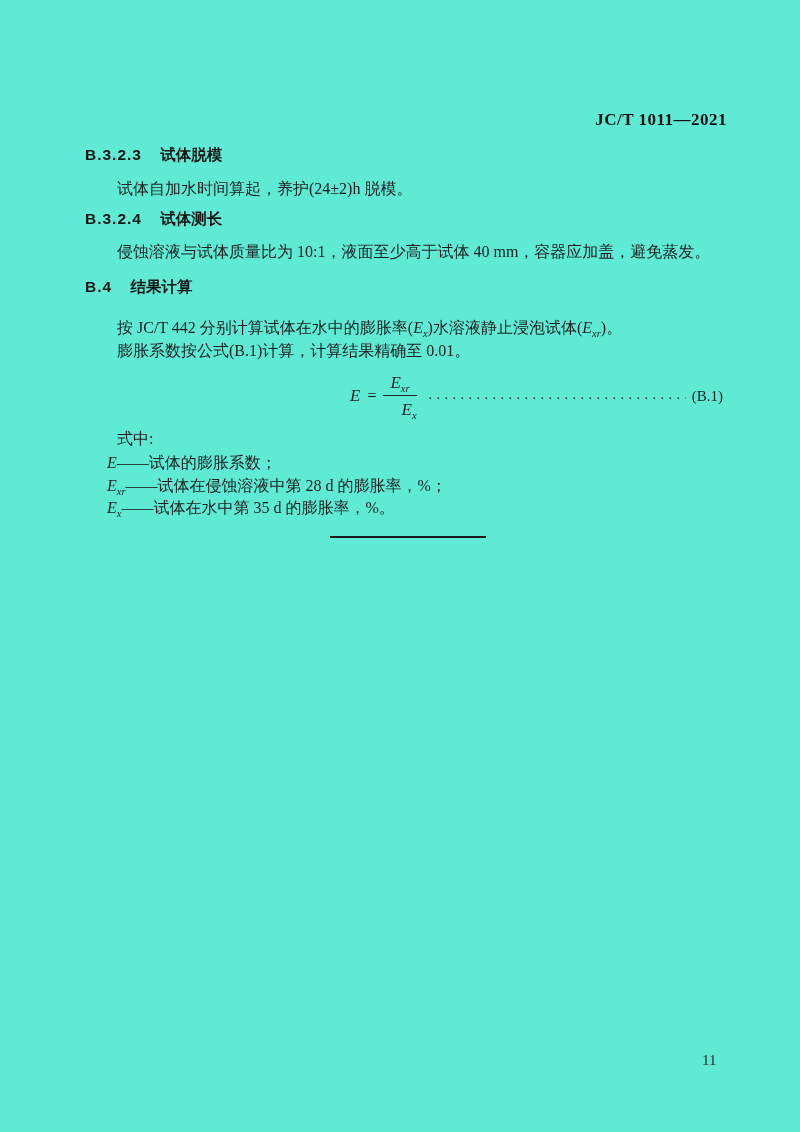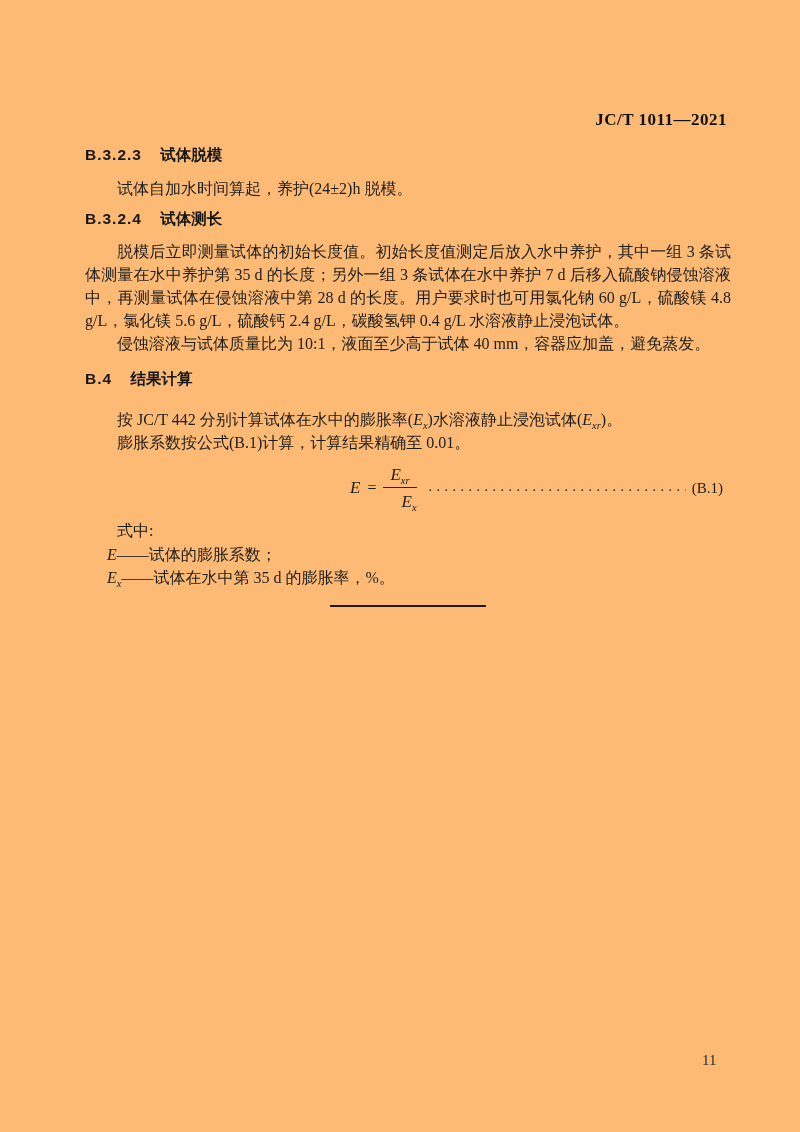--- a/index.html
+++ b/index.html
@@ -5,21 +5,21 @@
   html, body { margin: 0; padding: 0; }
   body {
     width: 800px; height: 1132px;
     background: #ffffff;
     font-family: "Liberation Serif", "DejaVu Serif", serif;
     color: #1d1d1d;
   }
   .page {
     position: relative;
     width: 800px; height: 1132px;
-    background: #fdba74;
+    background: #5eead4;
     overflow: hidden;
   }
   .header {
     position: absolute;
     top: 110px; right: 73px;
     font-weight: bold;
     font-size: 17px;
     letter-spacing: 0.5px;
     color: #111;
   }
@@ -141,21 +141,20 @@
     <h3 class="h-sub" id="h-b323">
       <span class="h-num">B.3.2.3</span>
       <span class="h-title">试体脱模</span>
     </h3>
     <p class="para" id="p-b323">试体自加水时间算起，养护(24±2)h 脱模。</p>
 
     <h3 class="h-sub" id="h-b324">
       <span class="h-num">B.3.2.4</span>
       <span class="h-title">试体测长</span>
     </h3>
-    <p class="para" id="p-b324-1">脱模后立即测量试体的初始长度值。初始长度值测定后放入水中养护，其中一组 3 条试体测量在水中养护第 35 d 的长度；另外一组 3 条试体在水中养护 7 d 后移入硫酸钠侵蚀溶液中，再测量试体在侵蚀溶液中第 28 d 的长度。用户要求时也可用氯化钠 60 g/L，硫酸镁 4.8 g/L，氯化镁 5.6 g/L，硫酸钙 2.4 g/L，碳酸氢钾 0.4 g/L 水溶液静止浸泡试体。</p>
     <p class="para" id="p-b324-2">侵蚀溶液与试体质量比为 10:1，液面至少高于试体 40 mm，容器应加盖，避免蒸发。</p>
 
     <h3 class="h-main" id="h-b4">
       <span class="h-num">B.4</span>
       <span class="h-title">结果计算</span>
     </h3>
 
     <p class="para" id="p-b4-1"><span>按 JC/T 442 分别计算试体在水中的膨胀率(</span><span class="sym">E</span><sub class="sub">x</sub><span>)水溶液静止浸泡试体(</span><span class="sym">E</span><sub class="sub">xr</sub><span>)。</span></p>
     <p class="para" id="p-b4-2">膨胀系数按公式(B.1)计算，计算结果精确至 0.01。</p>
 
@@ -169,20 +168,21 @@
         </span>
       </div>
       <div class="dots">..........................................................</div>
       <div class="flabel">(B.1)</div>
     </div>
 
     <p class="where">式中:</p>
 
     <div class="defs">
       <div class="def-line"><span class="sym">E</span><sub class="sub"></sub><span>——试体的膨胀系数；</span></div>
+      <div class="def-line"><span class="sym">E</span><sub class="sub">xr</sub><span>——试体在侵蚀溶液中第 28 d 的膨胀率，%；</span></div>
       <div class="def-line"><span class="sym">E</span><sub class="sub">x</sub><span>——试体在水中第 35 d 的膨胀率，%。</span></div>
     </div>
 
     <div class="end-line"></div>
   </div>
 
   <div class="page-number">11</div>
 
 
 </div>

